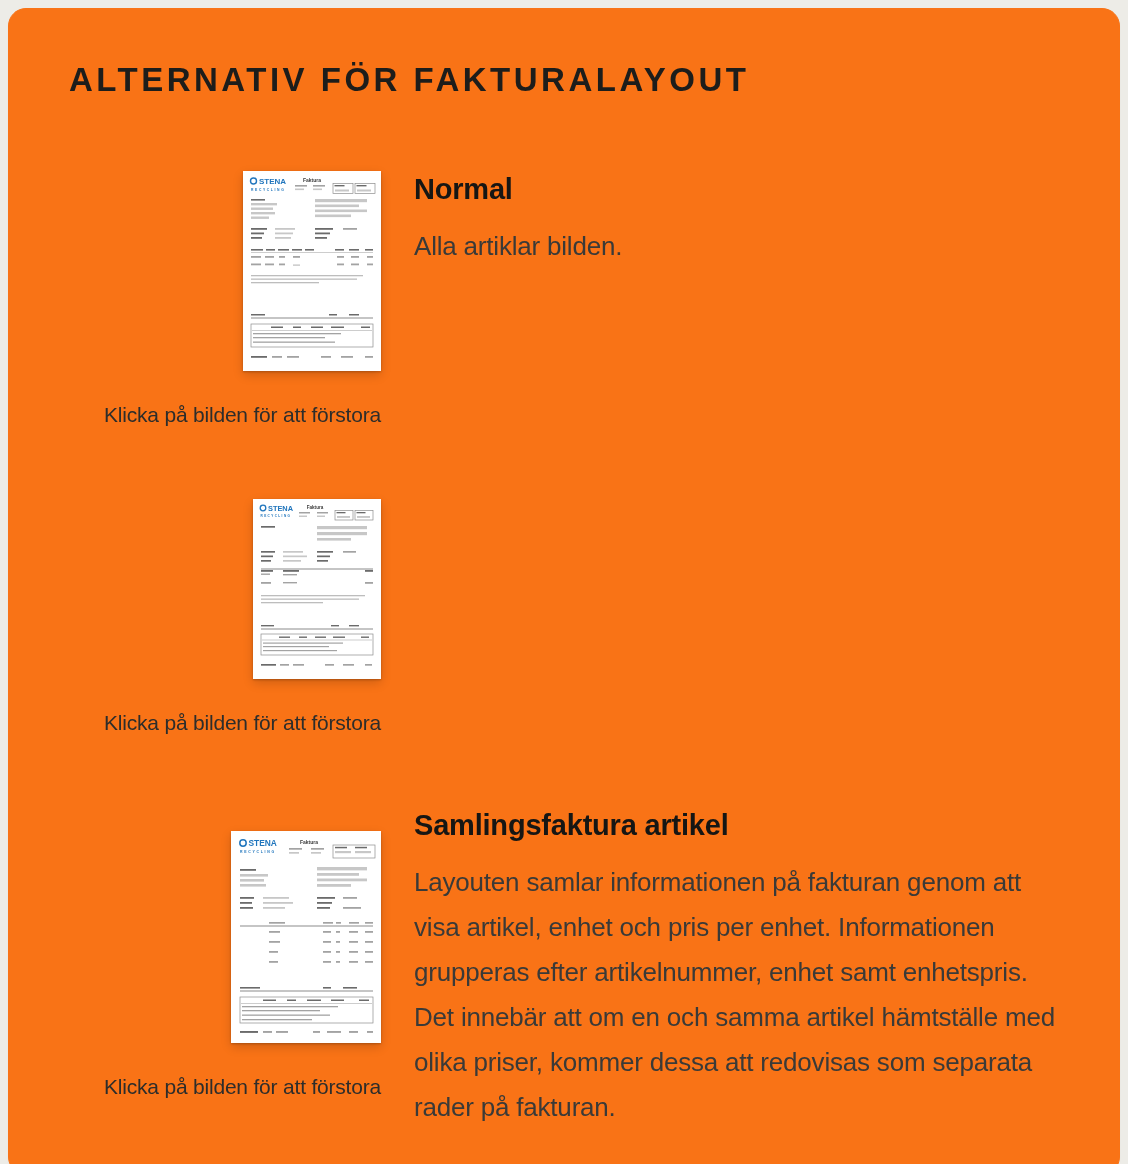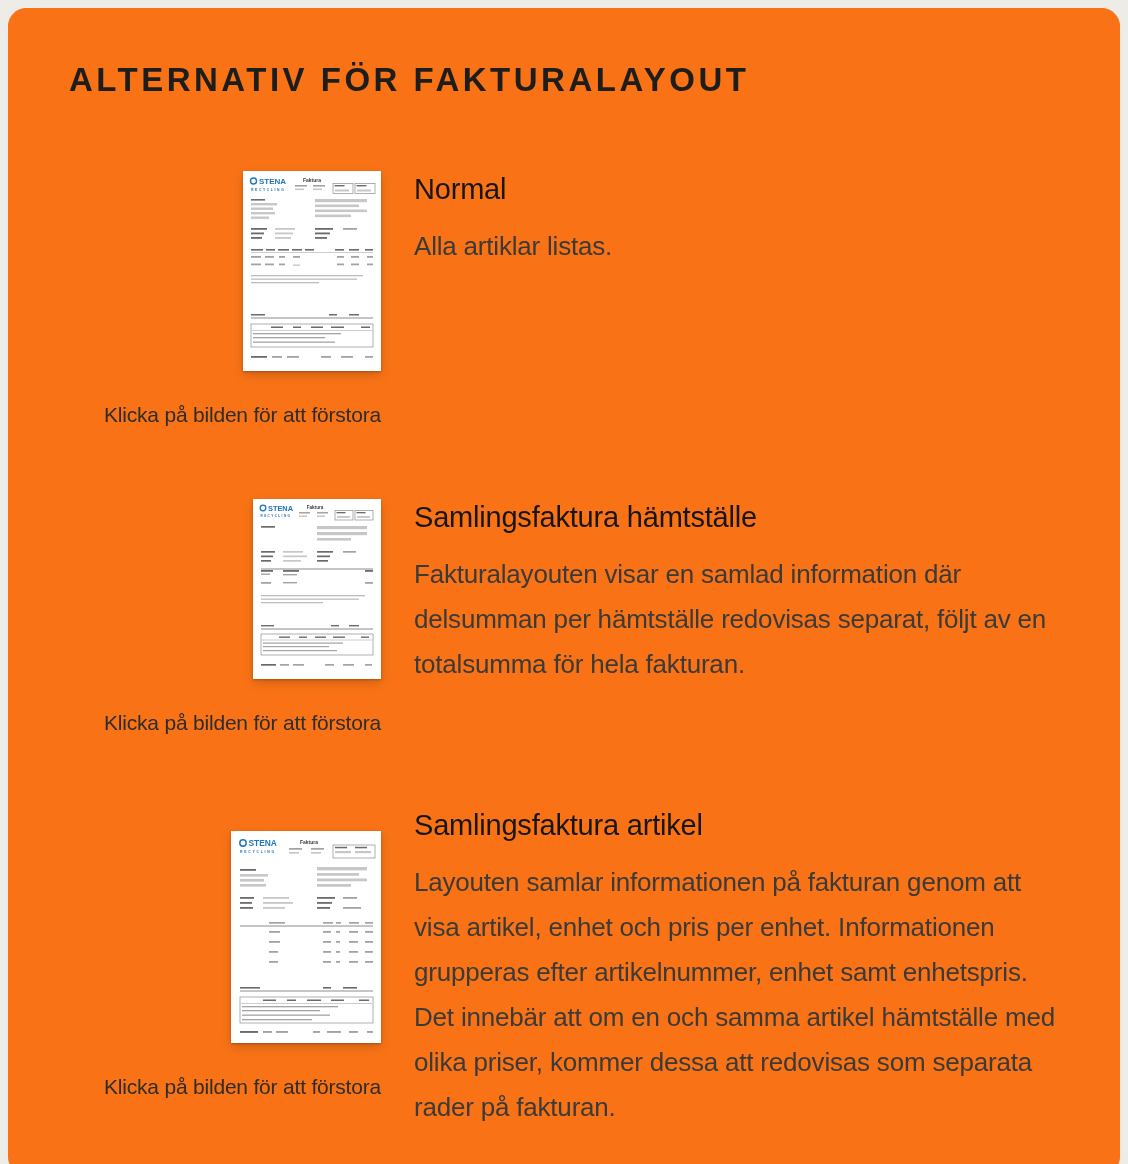--- a/index.html
+++ b/index.html
@@ -49,21 +49,21 @@
     margin-top: 28px;
     font-size: 21px;
     letter-spacing: -0.2px;
     color: #2d2d2b;
     font-stretch: semi-condensed;
     white-space: nowrap;
   }
   .text-col { flex: 1 1 auto; max-width: 700px; padding-top: 2px; }
   .option-title {
     font-size: 29px;
-    font-weight: 400;
+    font-weight: 700;
     color: #161614;
     font-stretch: semi-condensed;
     letter-spacing: -0.2px;
     margin-bottom: 18px;
   }
   .option-desc {
     font-size: 26px;
     line-height: 45px;
     color: #3a3a38;
     font-stretch: semi-condensed;
@@ -185,21 +185,21 @@
           <rect x="44" y="185" width="12" height="1.8" class="inv-bar-mid"></rect>
           <rect x="78" y="185" width="10" height="1.8" class="inv-bar-mid"></rect>
           <rect x="98" y="185" width="12" height="1.8" class="inv-bar-mid"></rect>
           <rect x="122" y="185" width="8" height="1.8" class="inv-bar-mid"></rect>
         </svg>
       </a>
       <div class="thumb-caption">Klicka på bilden för att förstora</div>
     </div>
     <div class="text-col">
       <h2 class="option-title">Normal</h2>
-      <p class="option-desc">Alla artiklar listas.</p>
+      <p class="option-desc">Alla artiklar bilden.</p>
     </div>
   </section>
 
   <section class="option-row">
     <div class="media-col">
       <a class="thumb" title="">
         <svg width="128" height="180" viewBox="0 0 128 180" xmlns="http://www.w3.org/2000/svg">
           <rect x="0" y="0" width="128" height="180" fill="#ffffff"></rect>
 
           <circle cx="10" cy="9" r="2.8" fill="none" stroke="#2176bd" stroke-width="1.3"></circle>
@@ -267,24 +267,20 @@
 
           <rect x="8" y="165" width="15" height="1.7" class="inv-bar-dark"></rect>
           <rect x="27" y="165" width="9" height="1.7" class="inv-bar-mid"></rect>
           <rect x="40" y="165" width="11" height="1.7" class="inv-bar-mid"></rect>
           <rect x="72" y="165" width="9" height="1.7" class="inv-bar-mid"></rect>
           <rect x="90" y="165" width="11" height="1.7" class="inv-bar-mid"></rect>
           <rect x="112" y="165" width="7" height="1.7" class="inv-bar-mid"></rect>
         </svg>
       </a>
       <div class="thumb-caption">Klicka på bilden för att förstora</div>
-    </div>
-    <div class="text-col">
-      <h2 class="option-title">Samlingsfaktura hämtställe</h2>
-      <p class="option-desc">Fakturalayouten visar en samlad information där delsumman per hämtställe redovisas separat, följt av en totalsumma för hela fakturan.</p>
     </div>
   </section>
 
   <section class="option-row row3">
     <div class="media-col">
       <a class="thumb" title="">
         <svg width="150" height="212" viewBox="0 0 150 212" xmlns="http://www.w3.org/2000/svg">
           <rect x="0" y="0" width="150" height="212" fill="#ffffff"></rect>
 
           <circle cx="12" cy="12" r="3.2" fill="none" stroke="#2176bd" stroke-width="1.5"></circle>

